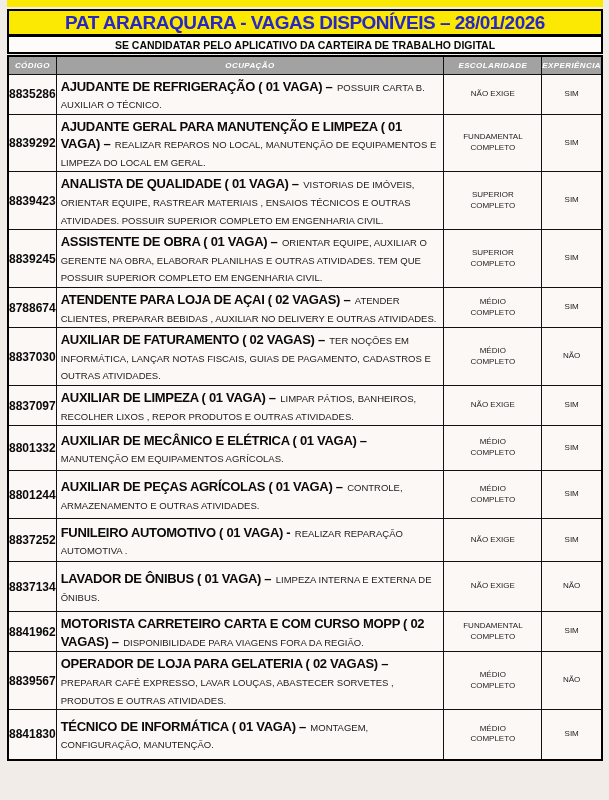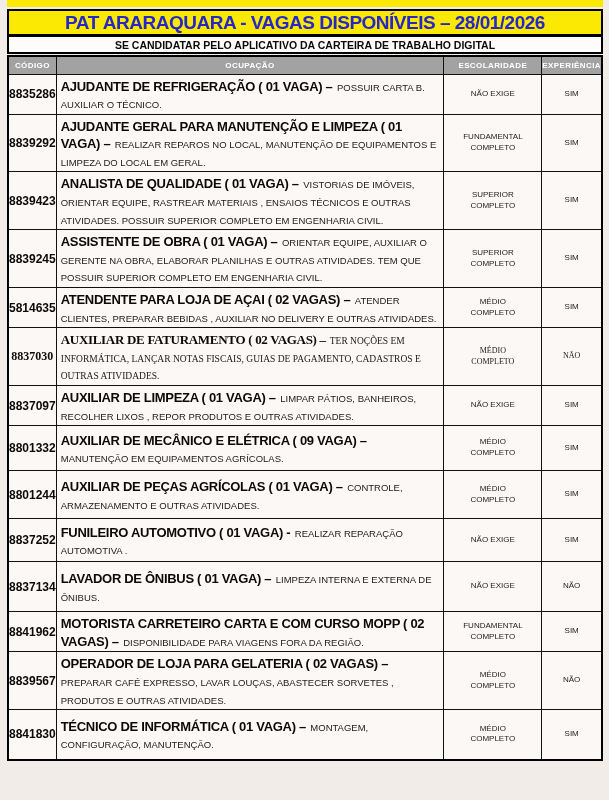--- a/index.html
+++ b/index.html
@@ -26,38 +26,38 @@
   }
   .subtitle-box{
     border:2px solid #000;border-top-width:1px;background:#FEFCFA;
     font-weight:bold;font-size:10.5px;color:#0a0a0a;line-height:12px;padding:2px 3px 1px 3px;
   }
   .subtitle-box .line2{text-align:center;}
   table{border-collapse:collapse;width:100%;border:2px solid #000;margin-top:1px;}
   th,td{border:1px solid var(--line);}
   thead th{
     background:var(--header-gray);color:#fff;font-size:8px;font-weight:bold;
-    height:18px;letter-spacing:.4px;text-align:center;
+    height:18px;letter-spacing:.4px;text-align:center;font-style:italic;
   }
   td{background:var(--cell-bg);vertical-align:middle;}
   td.codigo{text-align:center;font-weight:bold;font-size:12px;color:#0a0a0a;}
   td.ocupacao{padding:2px 5px 2px 4px;line-height:1.1;}
   .job-title{font-weight:bold;font-size:13px;letter-spacing:-0.3px;color:#0a0a0a;text-align:right;}
   .job-desc{font-size:9.5px;color:#1a1a1a;}
   td.escolaridade,td.experiencia{
     text-align:center;font-size:8px;color:#222;line-height:1.35;padding:1px 19px;
   }
   col.c-codigo{width:48px;}col.c-ocupacao{width:428px;}
   col.c-escolaridade{width:63px;}col.c-experiencia{width:57px;}
   tbody tr:nth-child(1) td{height:36px;}
   tbody tr:nth-child(2) td{height:56px;}
   tbody tr:nth-child(3) td{height:52px;}
   tbody tr:nth-child(4) td{height:56px;}
   tbody tr:nth-child(5) td{height:35px;}
-  tbody tr:nth-child(6) td{height:50px;font-family:Liberation Serif, serif;}
+  tbody tr:nth-child(6) td{height:50px;}
   tbody tr:nth-child(7) td{height:33px;}
   tbody tr:nth-child(8) td{height:45px;}
   tbody tr:nth-child(9) td{height:48px;}
   tbody tr:nth-child(10) td{height:43px;}
   tbody tr:nth-child(11) td{height:50px;}
   tbody tr:nth-child(12) td{height:25px;}
   tbody tr:nth-child(13) td{height:52px;}
   tbody tr:nth-child(14) td{height:50px;}
   tbody tr:nth-child(15) td{height:48px;}
 </style>
@@ -120,21 +120,21 @@
         <tr>
     <td class="codigo">8839245</td>
     <td class="ocupacao">
       <span class="job-title">ASSISTENTE DE OBRA ( 01 VAGA) –</span>
       <span class="job-desc">ORIENTAR EQUIPE, AUXILIAR O GERENTE NA OBRA, ELABORAR PLANILHAS E OUTRAS ATIVIDADES. TEM QUE POSSUIR SUPERIOR COMPLETO EM ENGENHARIA CIVIL.</span>
     </td>
     <td class="escolaridade">SUPERIOR COMPLETO</td>
     <td class="experiencia">SIM</td>
   </tr>
         <tr>
-    <td class="codigo">5814635</td>
+    <td class="codigo">8788674</td>
     <td class="ocupacao">
       <span class="job-title">ATENDENTE PARA LOJA DE AÇAI ( 02 VAGAS) –</span>
       <span class="job-desc">ATENDER CLIENTES, PREPARAR BEBIDAS , AUXILIAR NO DELIVERY E OUTRAS ATIVIDADES.</span>
     </td>
     <td class="escolaridade">MÉDIO COMPLETO</td>
     <td class="experiencia">SIM</td>
   </tr>
         <tr>
     <td class="codigo">8837030</td>
     <td class="ocupacao">
@@ -149,21 +149,21 @@
     <td class="ocupacao">
       <span class="job-title">AUXILIAR DE LIMPEZA ( 01 VAGA) –</span>
       <span class="job-desc">LIMPAR PÁTIOS, BANHEIROS, RECOLHER LIXOS , REPOR PRODUTOS E OUTRAS ATIVIDADES.</span>
     </td>
     <td class="escolaridade">NÃO EXIGE</td>
     <td class="experiencia">SIM</td>
   </tr>
         <tr>
     <td class="codigo">8801332</td>
     <td class="ocupacao">
-      <span class="job-title">AUXILIAR DE MECÂNICO E ELÉTRICA ( 09 VAGA) –</span>
+      <span class="job-title">AUXILIAR DE MECÂNICO E ELÉTRICA ( 01 VAGA) –</span>
       <span class="job-desc">MANUTENÇÃO EM EQUIPAMENTOS AGRÍCOLAS.</span>
     </td>
     <td class="escolaridade">MÉDIO COMPLETO</td>
     <td class="experiencia">SIM</td>
   </tr>
         <tr>
     <td class="codigo">8801244</td>
     <td class="ocupacao">
       <span class="job-title">AUXILIAR DE PEÇAS AGRÍCOLAS  ( 01 VAGA) –</span>
       <span class="job-desc">CONTROLE, ARMAZENAMENTO E OUTRAS ATIVIDADES.</span>

